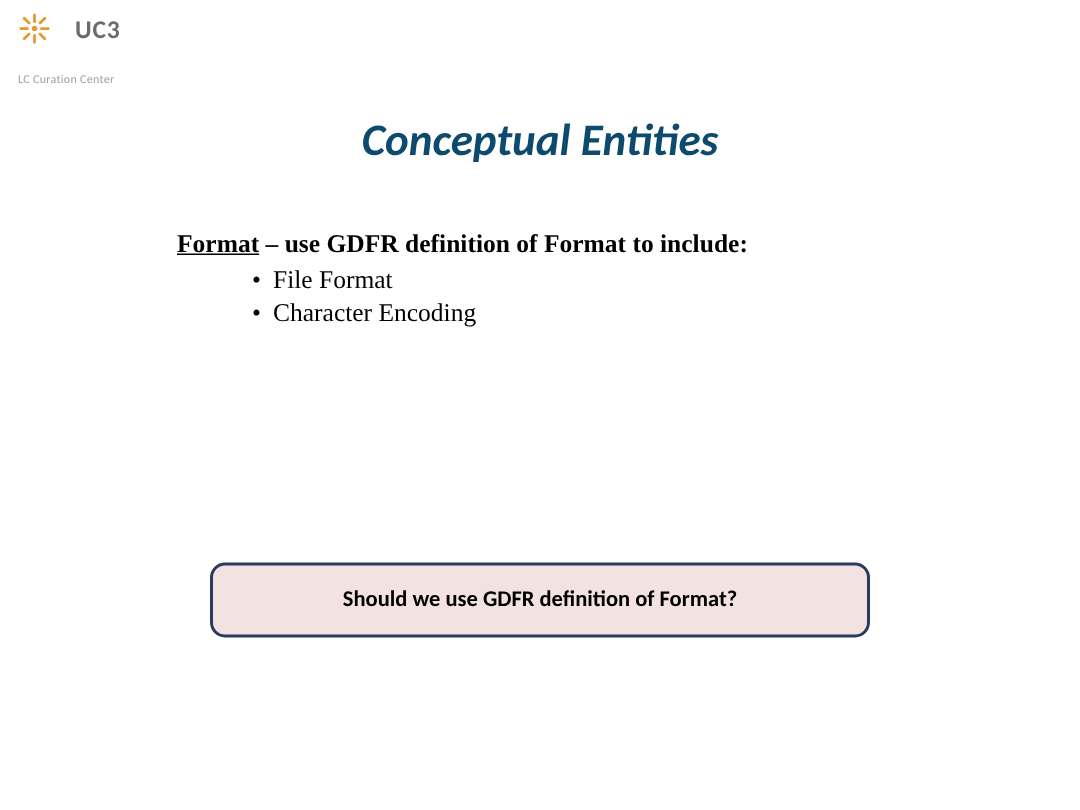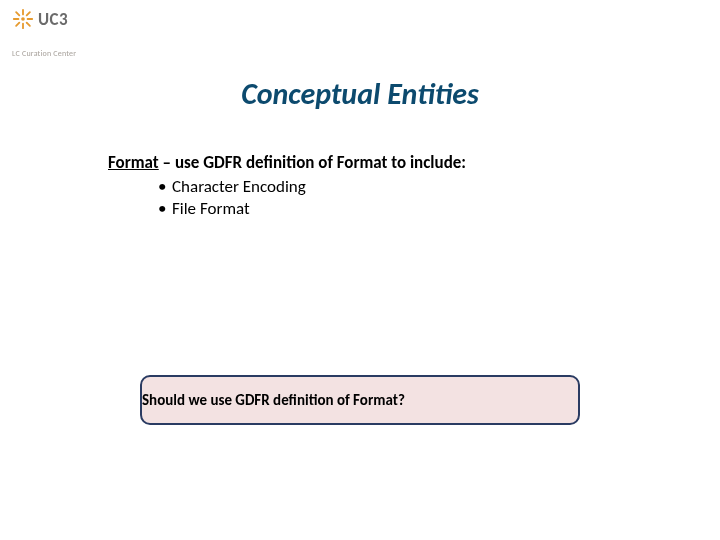--- a/index.html
+++ b/index.html
@@ -16,21 +16,21 @@
       position: absolute;
       top: 8px;
       left: 12px;
       display: flex;
       flex-direction: column;
       align-items: flex-start;
     }
     .logo-top {
       display: flex;
       align-items: center;
-      gap: 4px;
+      gap: 16px;
     }
     .logo-spark {
       width: 22px;
       height: 22px;
       position: relative;
     }
     .logo-spark svg { display: block; }
     .logo-text {
       font-size: 17px;
       font-weight: 600;
@@ -50,24 +50,25 @@
       left: 0;
       width: 100%;
       text-align: center;
       font-size: 30px;
       font-style: italic;
       color: #0c4a6e;
     }
     .content {
       position: absolute;
       top: 152px;
-      left: 108px;
+      left: 118px;
       right: 70px;
       font-size: 17px;
       line-height: 1.3;
+      font-family: Liberation Serif, serif;
     }
     .format-heading { margin-bottom: 2px; }
     .format-lead { text-decoration: underline; font-weight: 700; }
     .format-lead2 { font-weight: 700; }
     .bullets {
       margin-left: 50px;
       margin-top: 0;
     }
     .bullets li {
       list-style: none;
@@ -89,20 +90,21 @@
       position: absolute;
       top: 375px;
       left: 140px;
       width: 440px;
       height: 50px;
       border: 2px solid #2a3b62;
       background: #f3e2e2;
       border-radius: 10px;
       display: flex;
       align-items: center;
+      justify-content: center;
       font-size: 15px;
       font-weight: 700;
       color: #000;
     }
   </style>
 </head>
 <body>
 
 <div class="logo-area">
   <div class="logo-top">
@@ -128,20 +130,20 @@
   <span class="logo-sub">LC Curation Center</span>
 </div>
 
 <h1 class="title">Conceptual Entities</h1>
 
 <div class="content">
   <div class="format-heading">
     <span class="format-lead">Format</span><span class="format-lead2"> – use GDFR definition of Format to include:</span>
   </div>
   <ul class="bullets">
+    <li>File Format</li>
     <li>Character Encoding</li>
-    <li>File Format</li>
   </ul>
 </div>
 
 <div class="callout">
   <span>Should we use GDFR definition of Format?</span>
 </div>
 
 </body></html>

